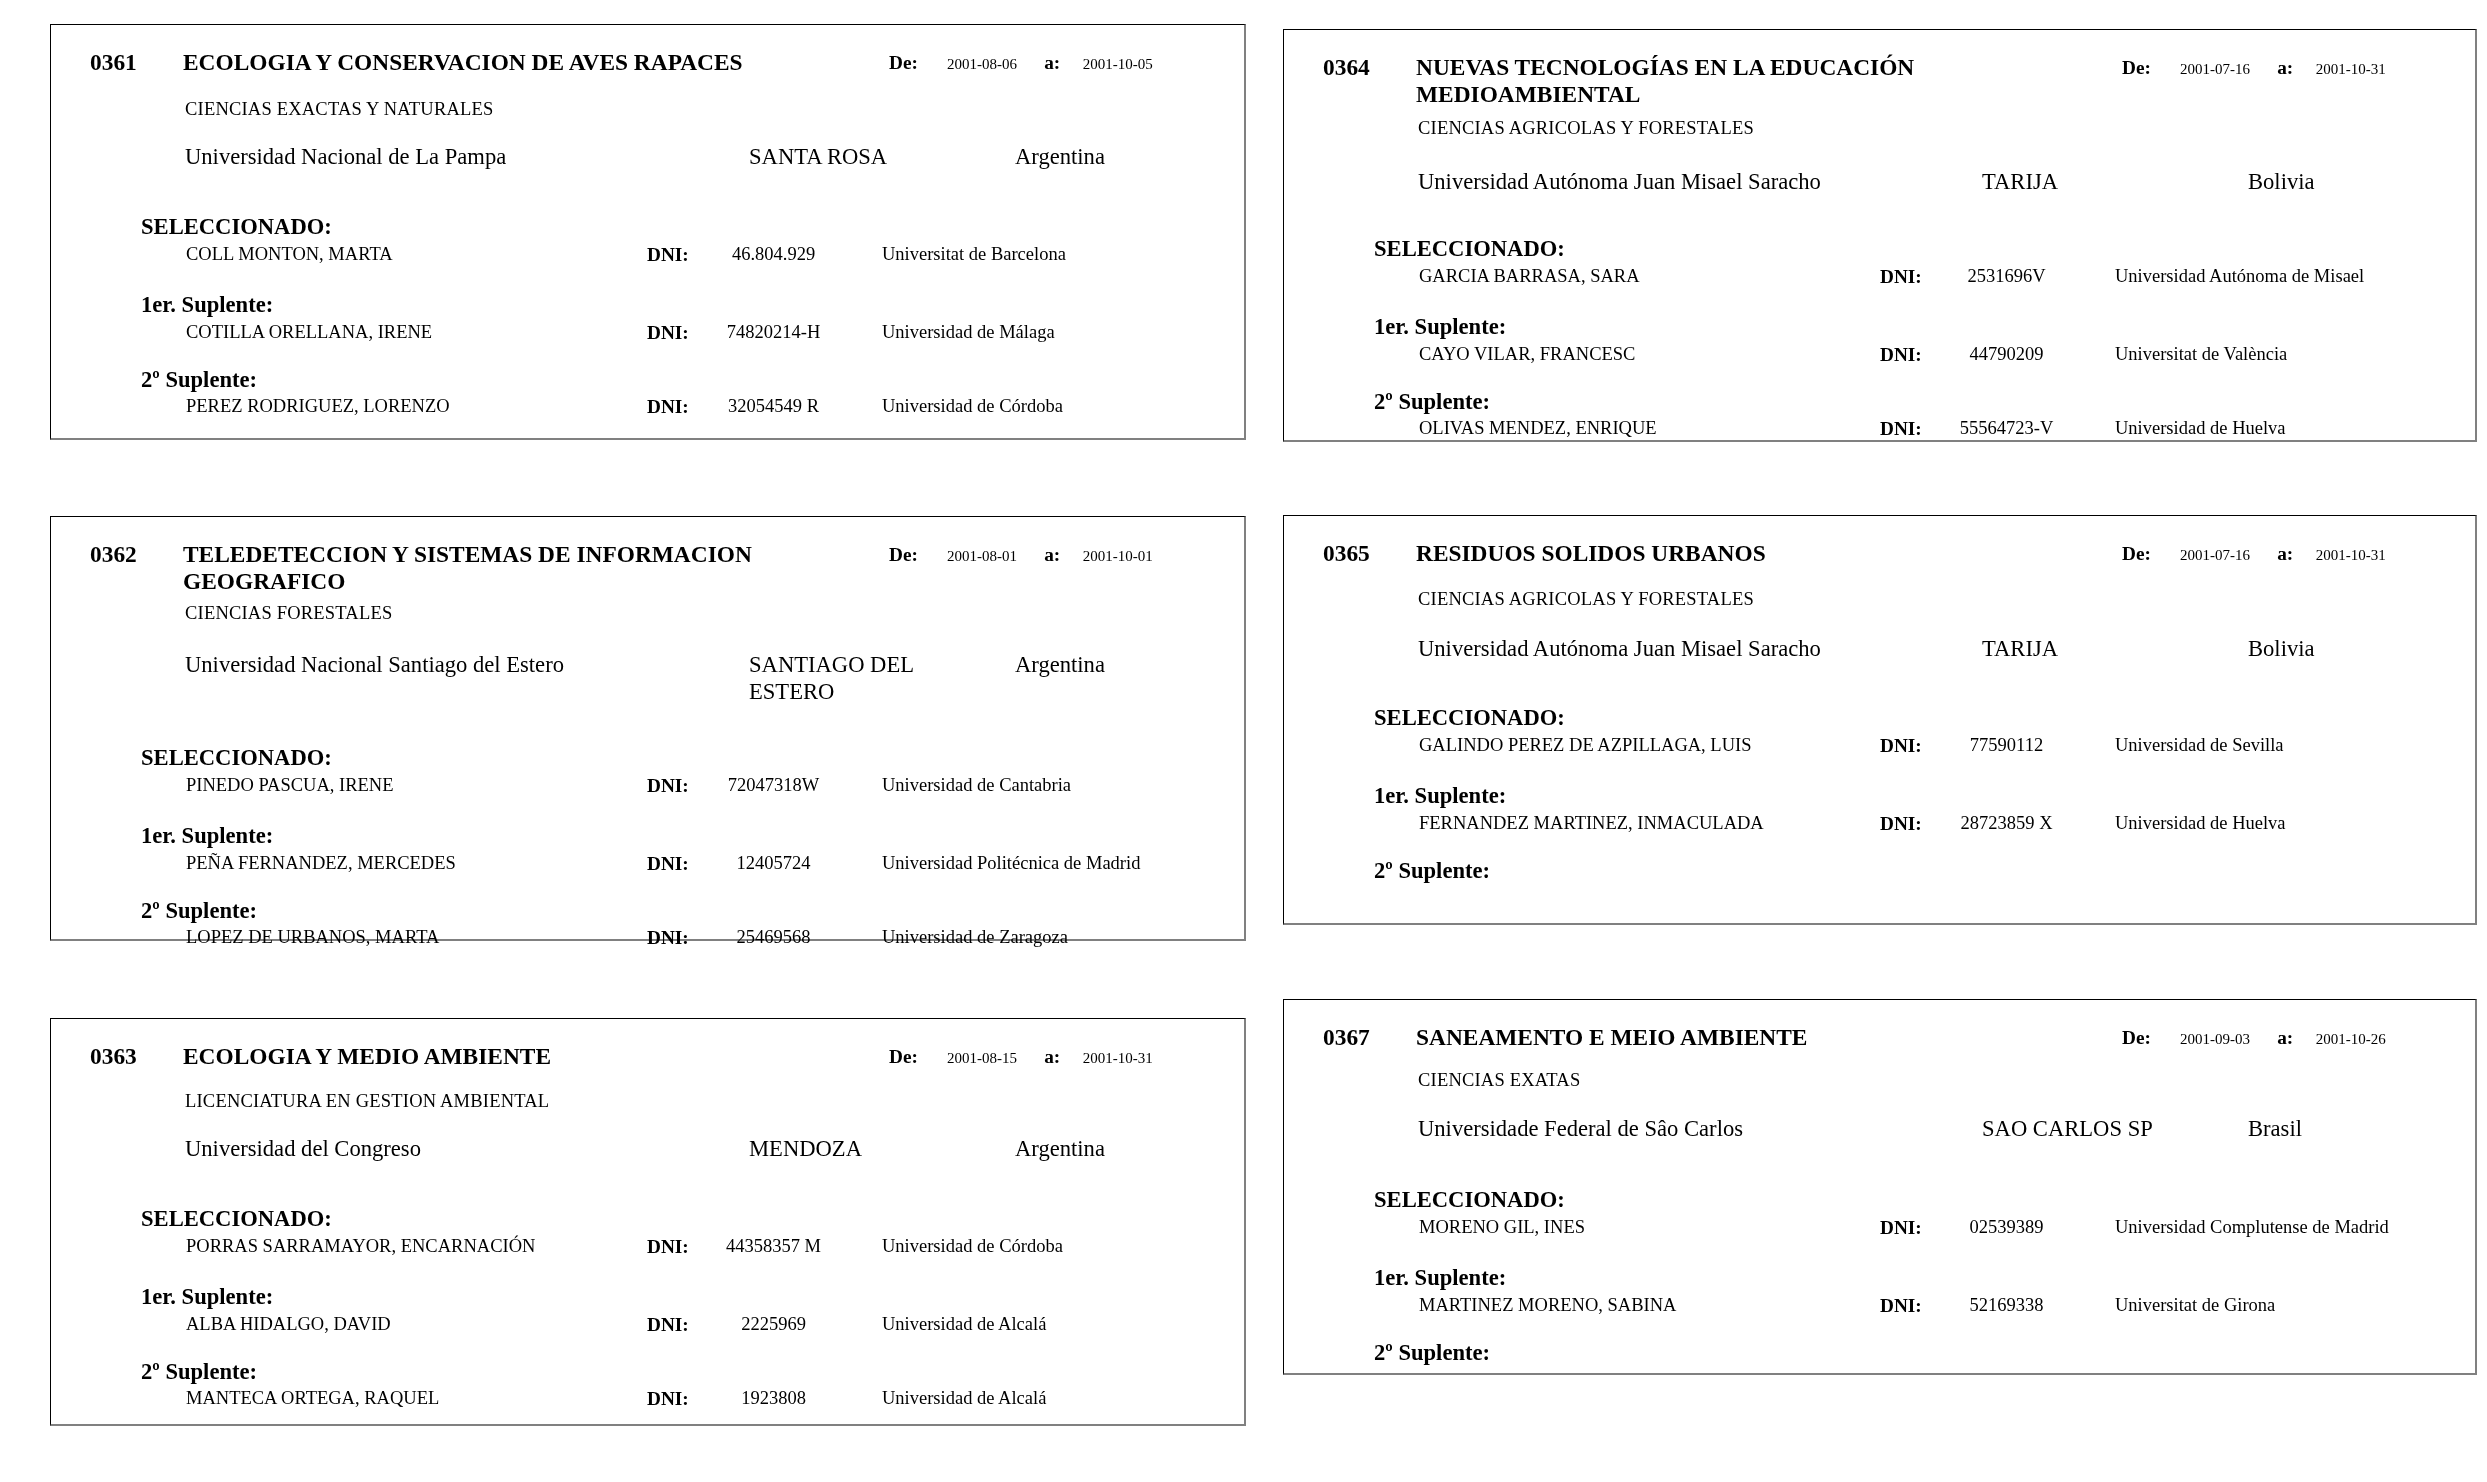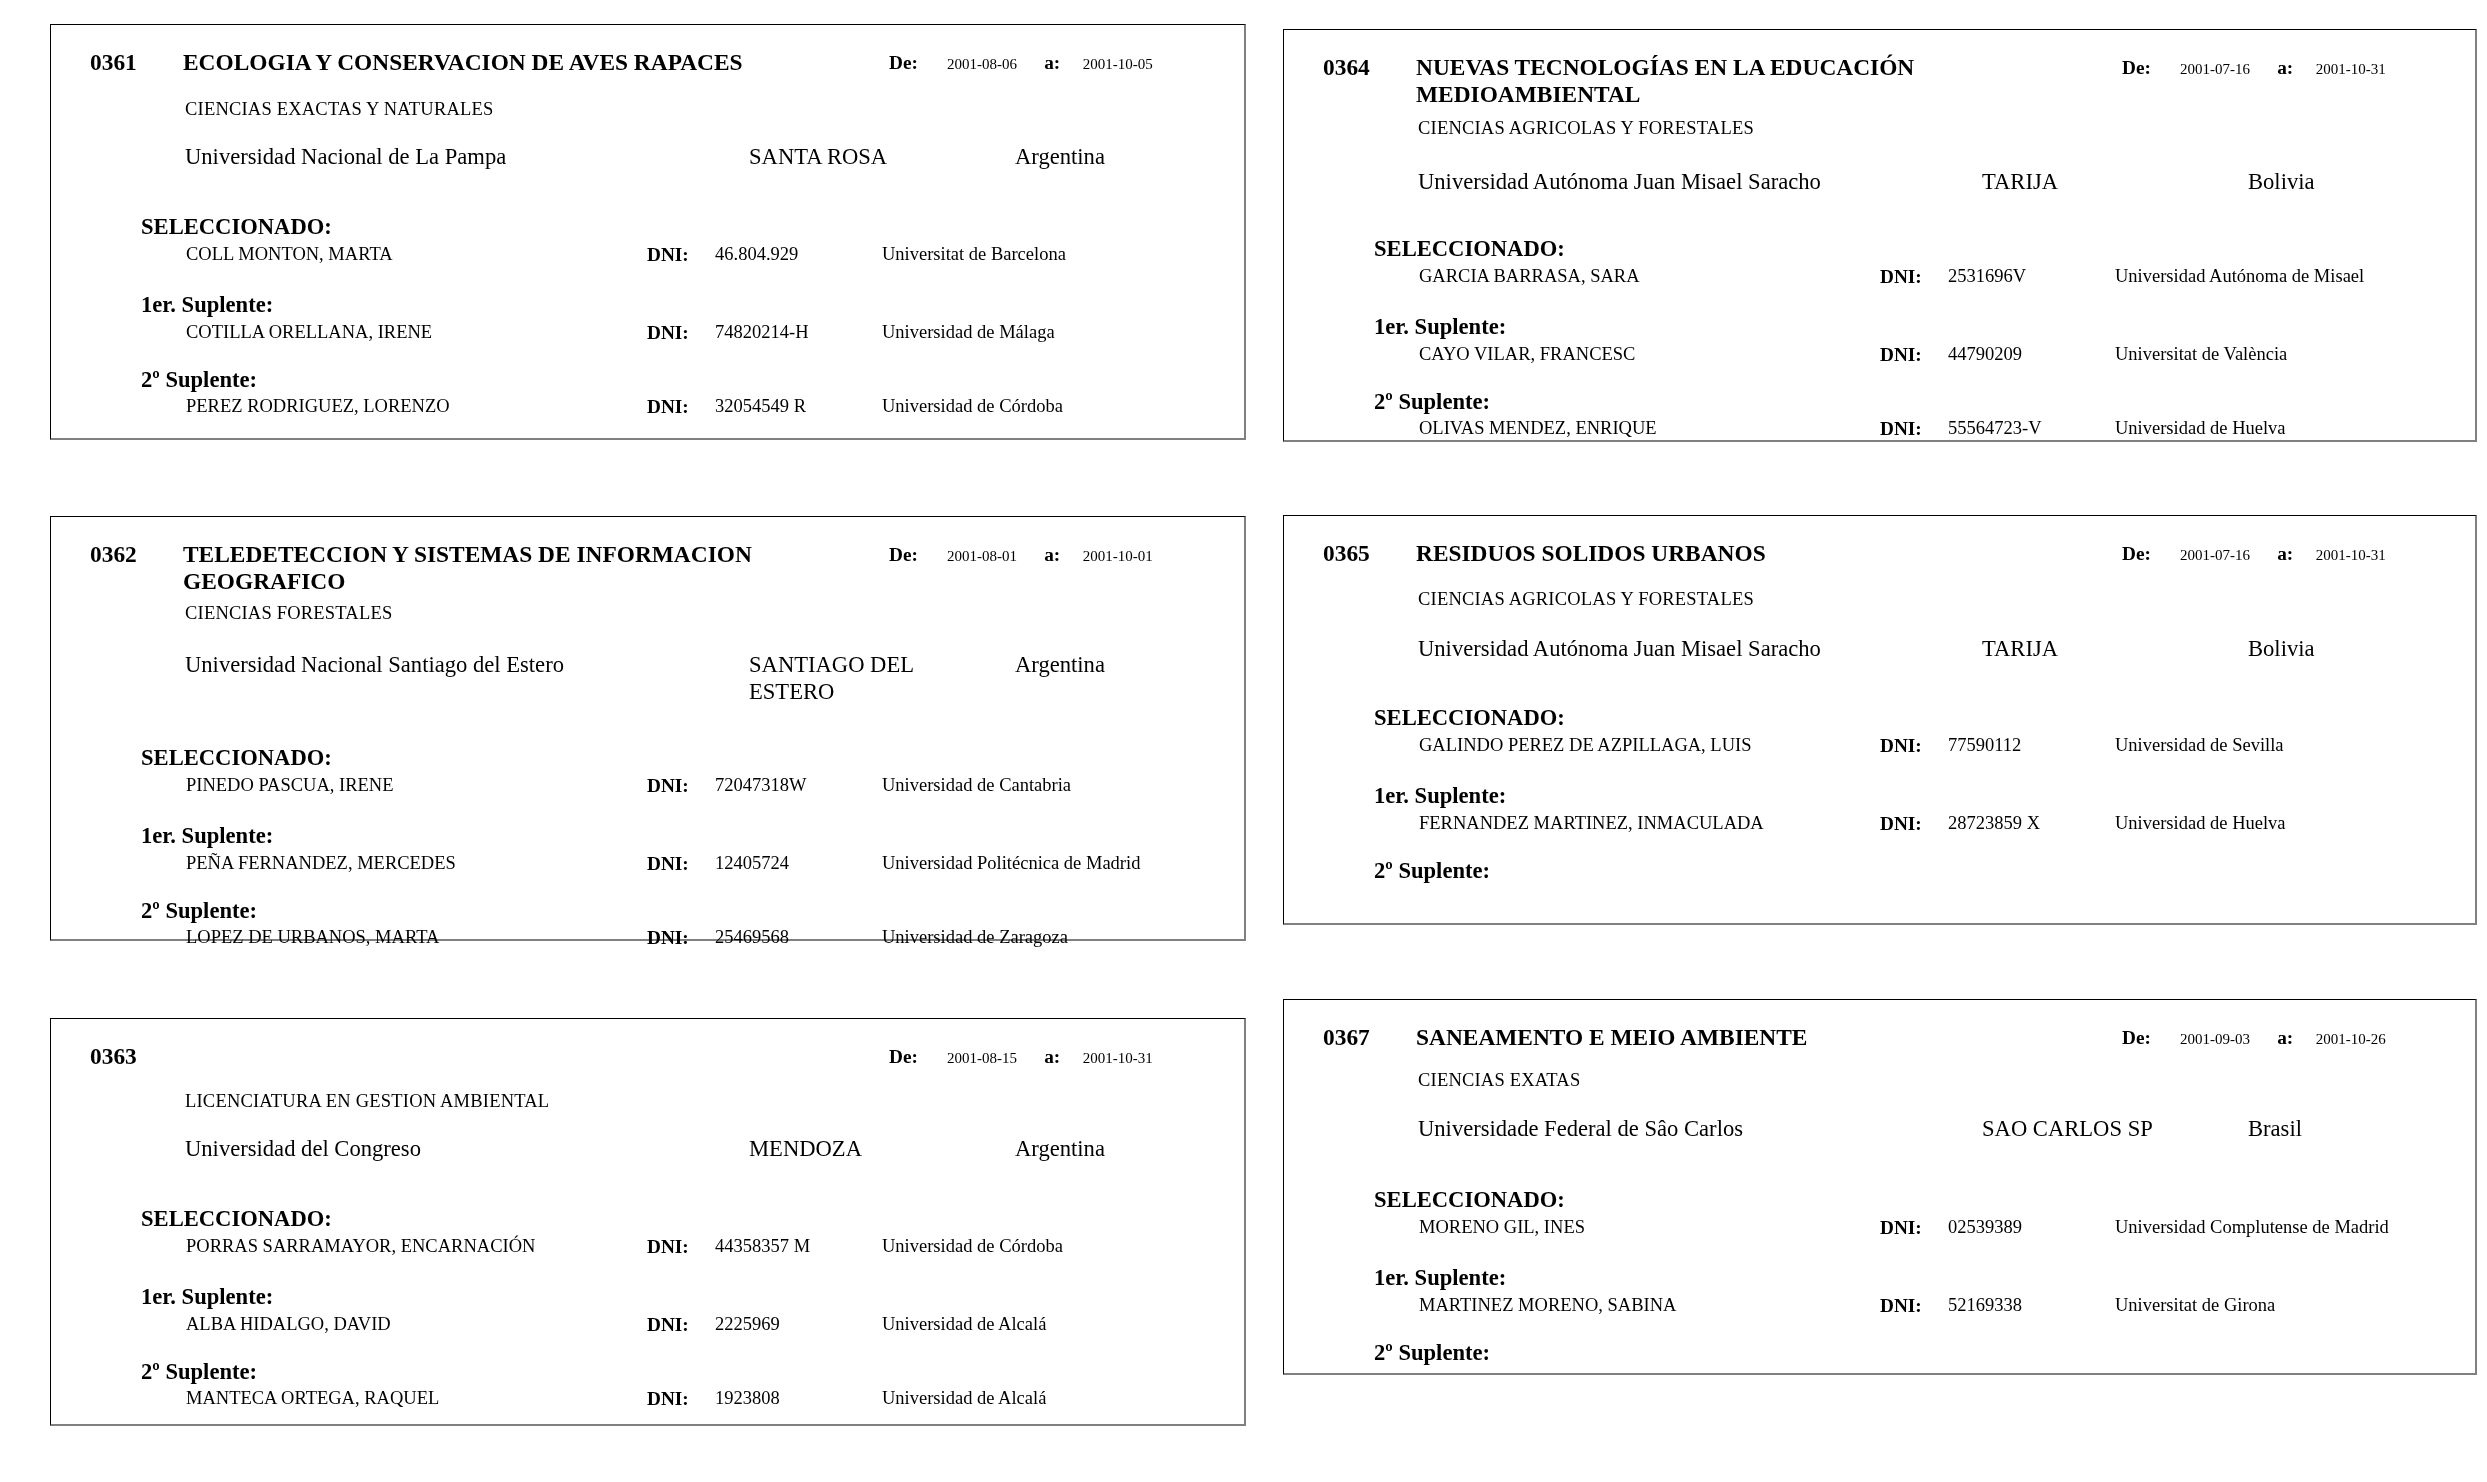--- a/index.html
+++ b/index.html
@@ -48,21 +48,21 @@
   .sec-label{
     position:absolute;left:90px;
     font-size:22.6px;font-weight:bold;white-space:nowrap;
   }
   .sec-row{position:absolute;left:0;width:100%;height:24px;font-size:18.5px;}
   .s1l{top:0;} .s1r{top:30px;}
   .s2l{top:78px;} .s2r{top:108px;}
   .s3l{top:153px;} .s3r{top:182px;}
   .pname{position:absolute;left:135px;white-space:nowrap;}
   .dni-lab{position:absolute;left:596px;font-size:19.3px;font-weight:bold;}
-  .dni-val{position:absolute;left:664px;width:173px;text-align:left;white-space:nowrap;}
+  .dni-val{position:absolute;left:636px;width:173px;text-align:center;white-space:nowrap;}
   .inst{position:absolute;left:831px;white-space:nowrap;}
   
   .c0361{left:50px;top:24px;width:1196px;height:416px;}
   .c0362{left:50px;top:516px;width:1196px;height:425px;--subj:86px;--univ:134px;--ppl:228px;}
   .c0363{left:50px;top:1018px;width:1196px;height:408px;--subj:72px;--univ:116px;--ppl:187px;}
   .c0364{left:1283px;top:29px;width:1194px;height:413px;--subj:88px;--univ:138px;--ppl:206px;}
   .c0365{left:1283px;top:515px;width:1194px;height:410px;--subj:73px;--univ:119px;--ppl:189px;}
   .c0367{left:1283px;top:999px;width:1194px;height:376px;--subj:70px;--univ:115px;--ppl:187px;}
 </style>
 </head>
@@ -147,20 +147,21 @@
         <span class="pname">LOPEZ DE URBANOS, MARTA</span>
         <span class="dni-lab">DNI:</span>
         <span class="dni-val">25469568</span>
         <span class="inst">Universidad de Zaragoza</span>
       </div>
     </div>
   </div>
 
   <div class="card c0363">
     <div class="code">0363</div>
+    <div class="title">ECOLOGIA Y MEDIO AMBIENTE</div>
     <div class="dates">
       <span class="d-lab">De:</span>
       <span class="d-val first">2001-08-15</span>
       <span class="d-lab">a:</span>
       <span class="d-val second">2001-10-31</span>
     </div>
     <div class="subject">LICENCIATURA EN GESTION AMBIENTAL</div>
     <div class="univrow">
       <span class="univ">Universidad del Congreso</span>
       <span class="city">MENDOZA</span>

